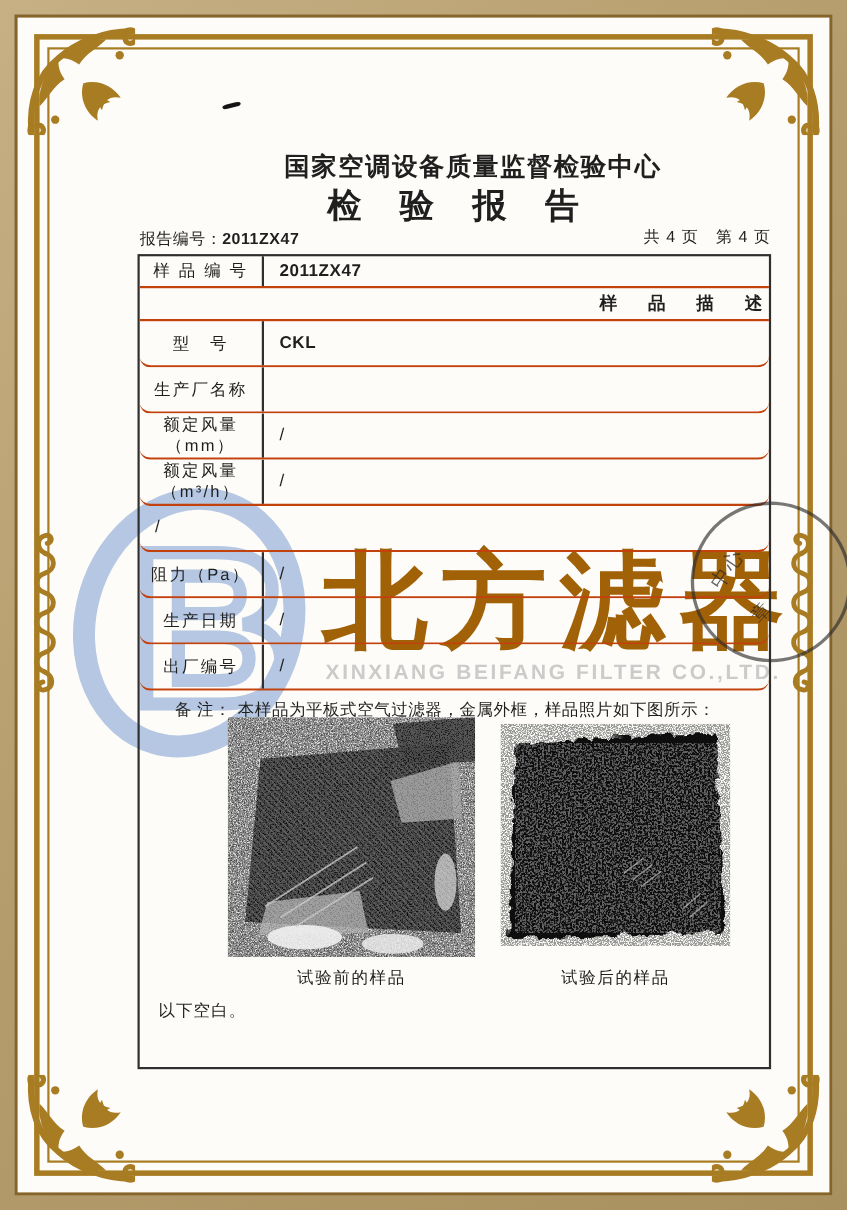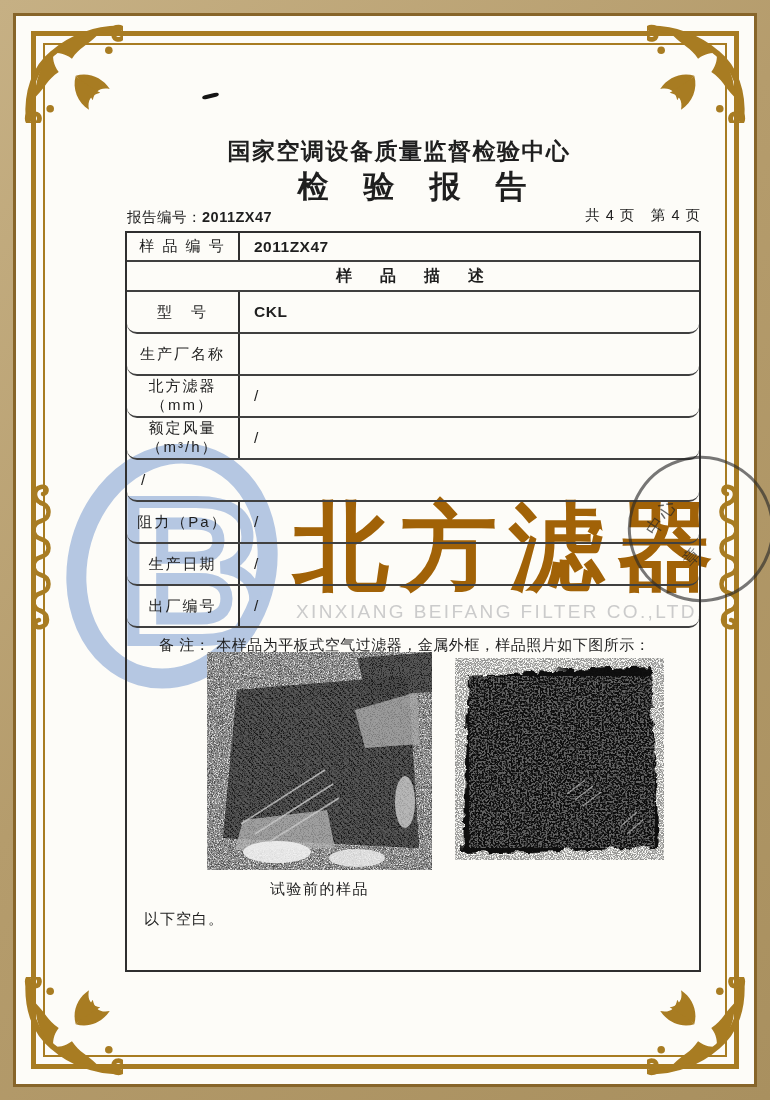--- a/index.html
+++ b/index.html
@@ -22,42 +22,42 @@
   .corner.br { right:19px; bottom:19px; transform:rotate(180deg); }
   .side-orn { position:absolute; width:24px; height:190px; top:468px; z-index:1; }
   .side-orn.left  { left:29px; }
   .side-orn.right { right:29px; transform:scaleX(-1); }
 
   
   .watermark { position:absolute; inset:0; z-index:1; pointer-events:none; }
   .wm-logo { position:absolute; left:50px; top:444px; width:245px; height:245px; }
   .wm-cn { position:absolute; left:293px; top:494px; font-size:96px; line-height:1.1;
            font-weight:bold; color:#a16207; letter-spacing:12px; white-space:nowrap; }
-  .wm-en { position:absolute; left:296px; top:601px; font-size:19px; font-weight:normal;
+  .wm-en { position:absolute; left:296px; top:601px; font-size:19px; font-weight:bold;
            color:#cbcbcb; letter-spacing:2.4px; white-space:nowrap; }
 
   
   .content { position:absolute; inset:0; z-index:2; }
   .pen-mark { position:absolute; left:202px; top:94px; width:17px; height:4px;
               background:#151515; border-radius:40%/80%; transform:rotate(-14deg); }
-  .org-title { position:absolute; left:111px; width:576px; top:136px; text-align:center;
+  .org-title { position:absolute; left:142px; width:576px; top:136px; text-align:center;
                font-size:23px; font-weight:bold; letter-spacing:1.5px; }
   .report-title { position:absolute; left:125px; width:576px; top:166px; text-align:center;
                   font-size:31px; font-weight:bold; letter-spacing:2px;font-family:Liberation Mono, monospace; }
   .meta-line { position:absolute; left:125px; width:576px; top:208px; font-size:14.5px; }
   .report-no { position:absolute; left:2px; top:0; letter-spacing:0.5px; }
   .pagination { position:absolute; right:0; top:-2px; letter-spacing:1px; }
 
   
   .doc-table { position:absolute; left:125px; top:231px; width:576px; height:741px;
                border:2px solid #2f2f2f; background:transparent; }
-  .row { display:flex; border-bottom:2px solid #404040; background:transparent; }
+  .row { display:flex; border-bottom:2px solid #c2410c; background:transparent; }
   .row:last-child { border-bottom:none; }
   .r-sample { height:29px; }
-  .r-header { height:30px; align-items:center; justify-content:center; }
+  .r-header { height:30px; align-items:center; justify-content:flex-end; }
   .r-std { height:42px;border-radius:10px; }
   .r-remark { height:344px; position:relative; display:block;margin-left:24px; }
   .cell { display:flex; align-items:center; }
   .cell.label { width:113px; border-right:2px solid #2f2f2f; justify-content:center;
                 font-size:15px; letter-spacing:2px; text-align:center; }
   .cell.value { flex:1; padding-left:14px; font-size:15.5px; }
   .latin-val { font-weight:600; letter-spacing:0.5px; }
   .header-text { font-size:16px; font-weight:bold; letter-spacing:6px; }
 
   .remark-line { padding:8px 10px 0 8px; font-size:15px; letter-spacing:0.5px; }
@@ -174,21 +174,21 @@
       </div>
 
       <div class="row r-std">
         <div class="cell label">型　号</div>
         <div class="cell value latin-val">CKL</div>
       </div>
       <div class="row r-std">
         <div class="cell label">生产厂名称</div>
       </div>
       <div class="row r-std">
-        <div class="cell label">北方滤器（mm）</div>
+        <div class="cell label">额定风量（mm）</div>
         <div class="cell value">/</div>
       </div>
       <div class="row r-std">
         <div class="cell label">额定风量（m³/h）</div>
         <div class="cell value">/</div>
       </div>
       <div class="row r-std">
         <div class="cell value">/</div>
       </div>
       <div class="row r-std">
@@ -267,20 +267,21 @@
             <polygon points="12,16 194,7 202,188 6,194" fill="#0b0b0b" filter="url(#roughR)"></polygon>
             <polygon points="12,16 194,7 202,188 6,194" fill="none" filter="url(#spkW2)" opacity="0.01"></polygon>
             <g opacity="0.35">
               <rect x="14" y="18" width="186" height="172" filter="url(#spkW2)"></rect>
             </g>
             <path d="M112,136 L130,122 M120,142 L138,128 M128,148 L146,134 M166,168 L182,154 M172,176 L188,162" stroke="#cfcfcf" stroke-width="1.3" opacity="0.6"></path>
           </svg>
         </div>
 
         <div class="caption before">试验前的样品</div>
+        <div class="caption after">试验后的样品</div>
         <div class="blank-note">以下空白。</div>
       </div>
     </div>
 
     <div class="stamp">
       <span class="s1">中心</span>
       <span class="s2">章</span>
     </div>
   </div>
 </div>

